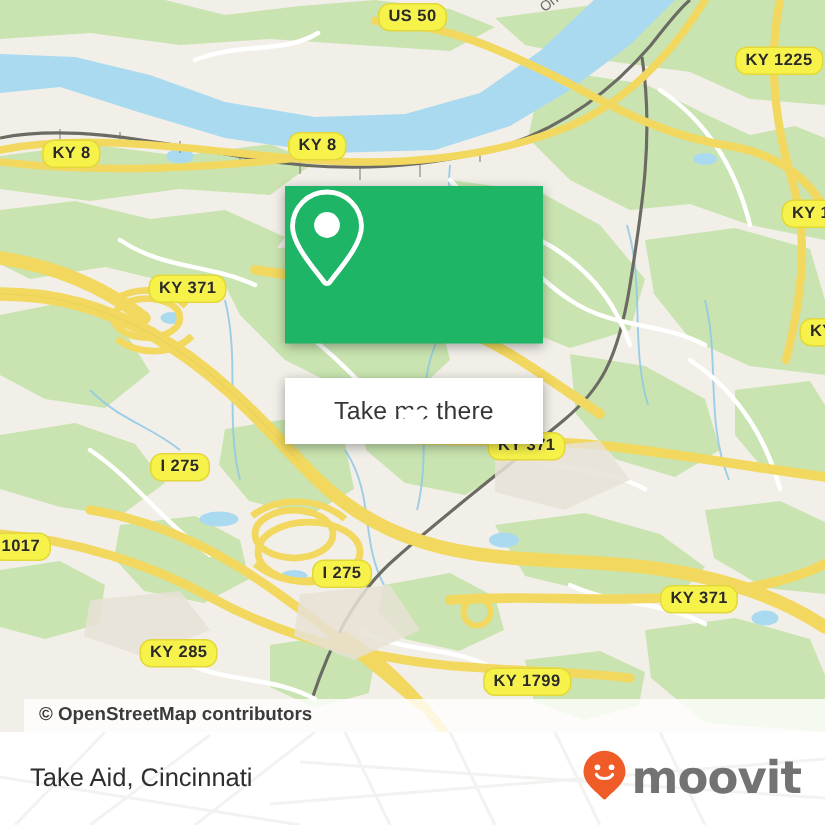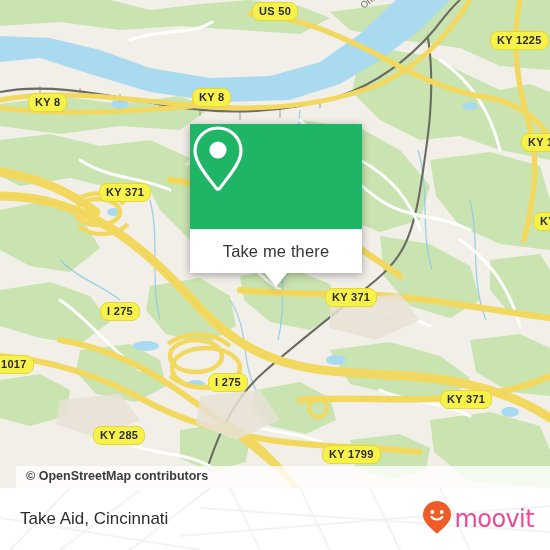--- a/index.html
+++ b/index.html
@@ -70,20 +70,21 @@
     display:flex; align-items:center; justify-content:center;
   }
   #popup-green svg { display:block; }
   #popup-white {
     height:44px;
     background:#ffffff;
     display:flex; align-items:center; justify-content:center;
     color:#363636;
     font-size:16.5px;
     letter-spacing:.15px;
+    margin-top:23px;
   }
   #popup-tail {
     position:absolute; left:50%; top:149px;
     width:0; height:0; margin-left:-11px;
     border-left:11px solid transparent;
     border-right:11px solid transparent;
     border-top:14px solid #ffffff;
   }
 
   
@@ -99,22 +100,22 @@
   }
   #footer-title {
     position:absolute; left:20px; top:50%; transform:translateY(-50%);
     font-size:17px; color:#2e2e2e; white-space:nowrap;
   }
   #brand {
     position:absolute; right:16px; top:50%; transform:translateY(-50%);
     display:flex; align-items:center; gap:3px;
   }
   #brand-word {
-    font-size:24px; color:#ec4899; letter-spacing:-.6px;
-    font-family:"DejaVu Sans", sans-serif; font-weight:normal;
+    font-size:30px; color:#737373; letter-spacing:-.6px;
+    font-family:"DejaVu Sans", sans-serif; font-weight:bold;
     line-height:30px;
   }
 </style>
 </head>
 <body>
 
 <div id="app">
 
   <div id="map">
 

